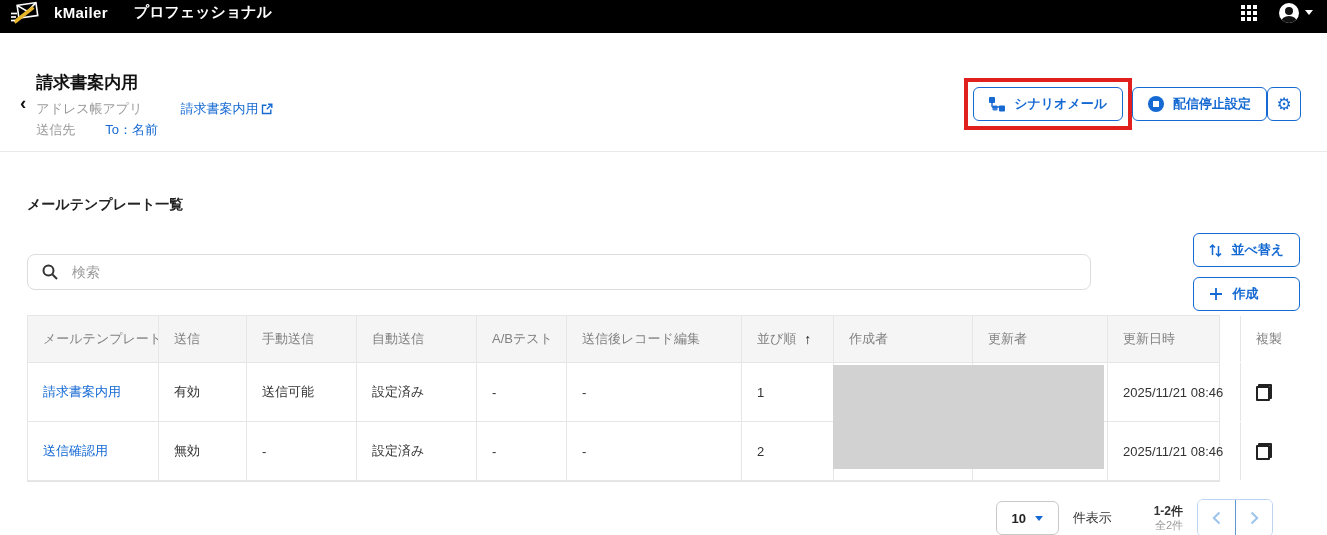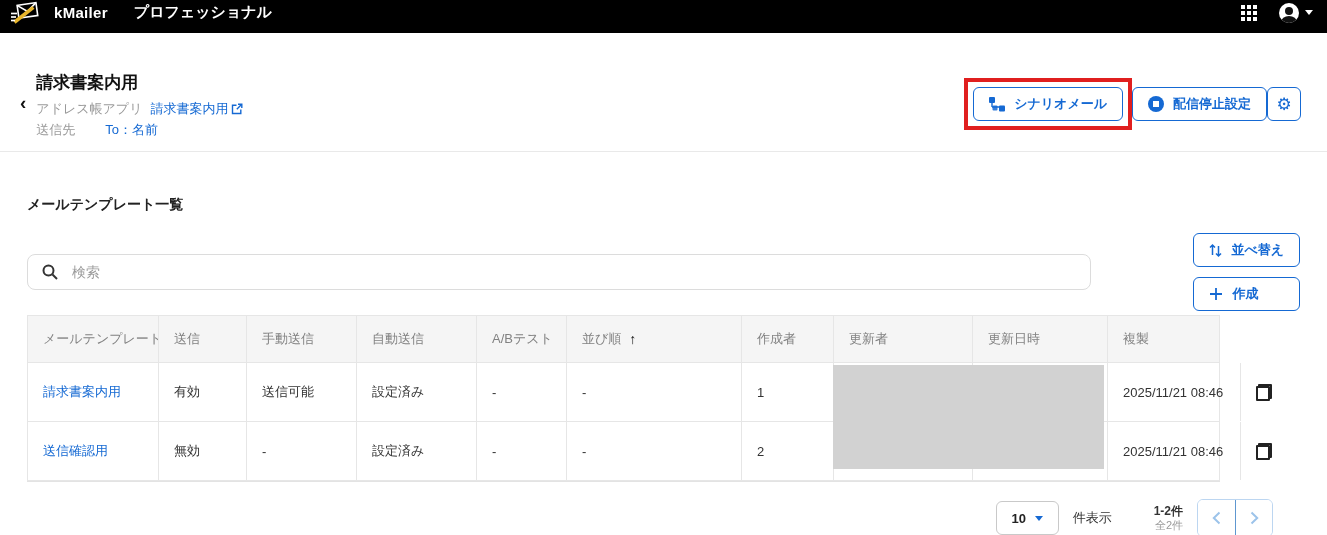--- a/index.html
+++ b/index.html
@@ -29,21 +29,21 @@
   .avatar::before { content: ""; position: absolute; left: 6px; top: 4px; width: 8px; height: 8px; border-radius: 50%; background: #111; }
   .avatar::after { content: ""; position: absolute; left: 2px; top: 13px; width: 16px; height: 12px; border-radius: 50%; background: #111; }
   .caret-down-white { width: 0; height: 0; border-left: 4px solid transparent; border-right: 4px solid transparent; border-top: 5px solid #fff; }
 
   
   .page-header { display: flex; align-items: flex-start; padding: 40px 26px 0 12px; }
   .back-btn { font-size: 19px; font-weight: 700; color: #111; margin: 20px 10px 0 8px; cursor: pointer; line-height: 1; }
   .page-title { font-size: 17px; font-weight: 700; color: #111; margin: 0; line-height: 20px; }
   .meta-line { margin-top: 7px; font-size: 13px; display: flex; align-items: center; }
   .meta-line.second { margin-top: 3px; }
-  .meta-label { color: #9a9a9a; margin-right: 8px; }
+  .meta-label { color: #9a9a9a; margin-right: 38px; }
   .meta-label.narrow { margin-right: 30px; }
   .link-blue { color: #1569d3; cursor: pointer; text-decoration: none; display: inline-flex; align-items: center; gap: 3px; }
   .ext-icon svg { display: block; }
   .header-actions { margin-left: auto; display: flex; align-items: center; gap: 0; margin-top: 5px; }
   .btn {
     display: inline-flex; align-items: center; gap: 9px;
     height: 34px; padding: 0 15px;
     background: #fff; border: 1.5px solid #1569d3; border-radius: 6px;
     color: #1569d3; font-weight: 700; font-size: 13px;
     font-family: inherit; cursor: pointer; white-space: nowrap;
@@ -234,20 +234,23 @@
         <div class="t-cell">
           <span>手動送信</span>
         </div>
         <div class="t-cell">
           <span>自動送信</span>
         </div>
         <div class="t-cell">
           <span>A/Bテスト</span>
         </div>
         <div class="t-cell">
+          <span>送信後レコード編集</span>
+        </div>
+        <div class="t-cell">
           <span>並び順</span>
           <span class="sort-arrow">↑</span>
         </div>
         <div class="t-cell">
           <span>作成者</span>
         </div>
         <div class="t-cell">
           <span>更新者</span>
         </div>
         <div class="t-cell">

